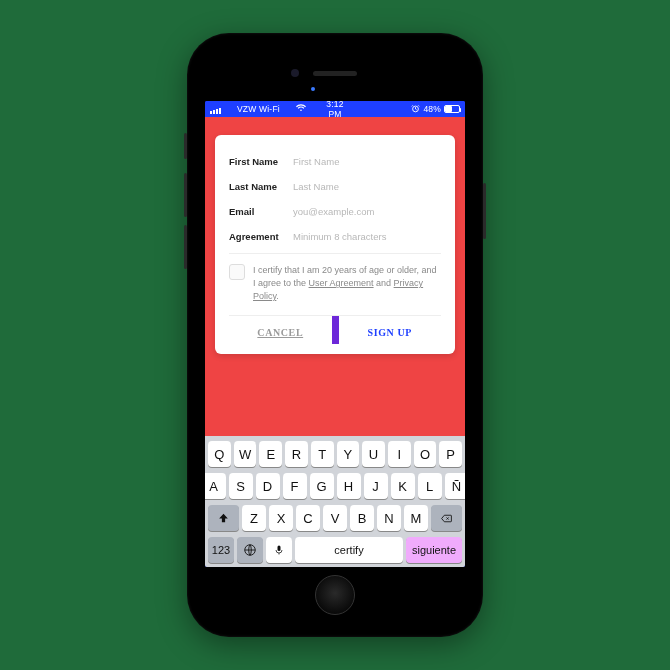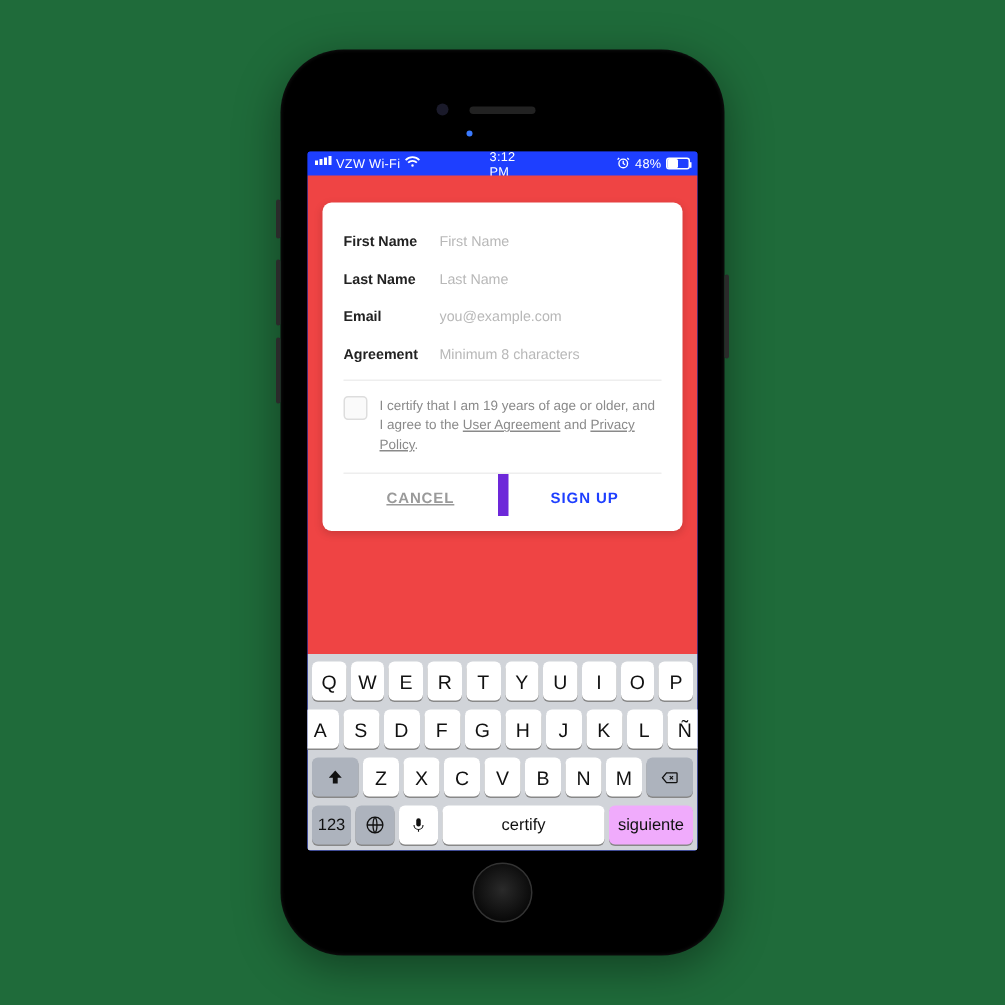--- a/index.html
+++ b/index.html
@@ -79,22 +79,22 @@
     height: 16px;
     background: #1e3fff;
     color: #fff;
     font-size: 8.5px;
     font-weight: 500;
     display: flex;
     align-items: center;
     padding: 0 5px;
     letter-spacing: 0.2px;
   }
-  .status .left  { flex:1; display:flex; align-items:flex-start; gap:3px; }
-  .status .center{ flex:0; }
+  .status .left  { flex:1; display:flex; align-items:flex-end; gap:16px; }
+  .status .center{ flex:0;text-align:center; }
   .status .right { flex:1; display:flex; align-items:center; justify-content:flex-end; gap:3px; }
   .sig-bars { display:inline-flex; gap:1px; align-items:flex-end; }
   .sig-bars i { width:2px; background:#fff; display:block; }
   .sig-bars i:nth-child(1){height:3px;} .sig-bars i:nth-child(2){height:4px;}
   .sig-bars i:nth-child(3){height:5px;} .sig-bars i:nth-child(4){height:6px;}
   .battery {
     width: 16px; height: 8px; border:1px solid #fff; border-radius:2px;
     position:relative; display:inline-block;
   }
   .battery::after{ content:""; position:absolute; right:-2px; top:2px; width:1.5px; height:4px; background:#fff; border-radius:1px;}
@@ -157,20 +157,21 @@
     display: flex;
     border-top: 1px solid #eee;
   }
   .actions > div {
     flex: 1;
     text-align: center;
     padding: 11px 0 6px 0;
     font-size: 10px;
     font-weight: 700;
     letter-spacing: 0.6px;
+    font-family: Liberation Serif, serif;
   }
   .cancel { color: #9a9a9a; text-decoration: underline; }
   .signup { color: #1e3fff; border-left: 7px solid #6d28d9; }
 
   
   .keyboard {
     background: #d1d4d9;
     padding: 5px 3px 4px 3px;
     display: flex;
     flex-direction: column;
@@ -274,21 +275,21 @@
           </div>
 
           <div class="row">
             <div class="label">Agreement</div>
             <input type="text" placeholder="Minimum 8 characters" style="">
           </div>
 
           <div class="consent">
             <div class="chk"></div>
             <div>
-              <span>I certify that I am 19 years of age or older, and I agree to the </span><u>User Agreement</u><span> and </span><u>Privacy Policy</u><span>.</span>
+              <span>I certify that I am 20 years of age or older, and I agree to the </span><u>User Agreement</u><span> and </span><u>Privacy Policy</u><span>.</span>
             </div>
           </div>
 
           <div class="actions">
             <div class="cancel">CANCEL</div>
             <div class="signup">SIGN UP</div>
           </div>
         </div>
       </div>
 

